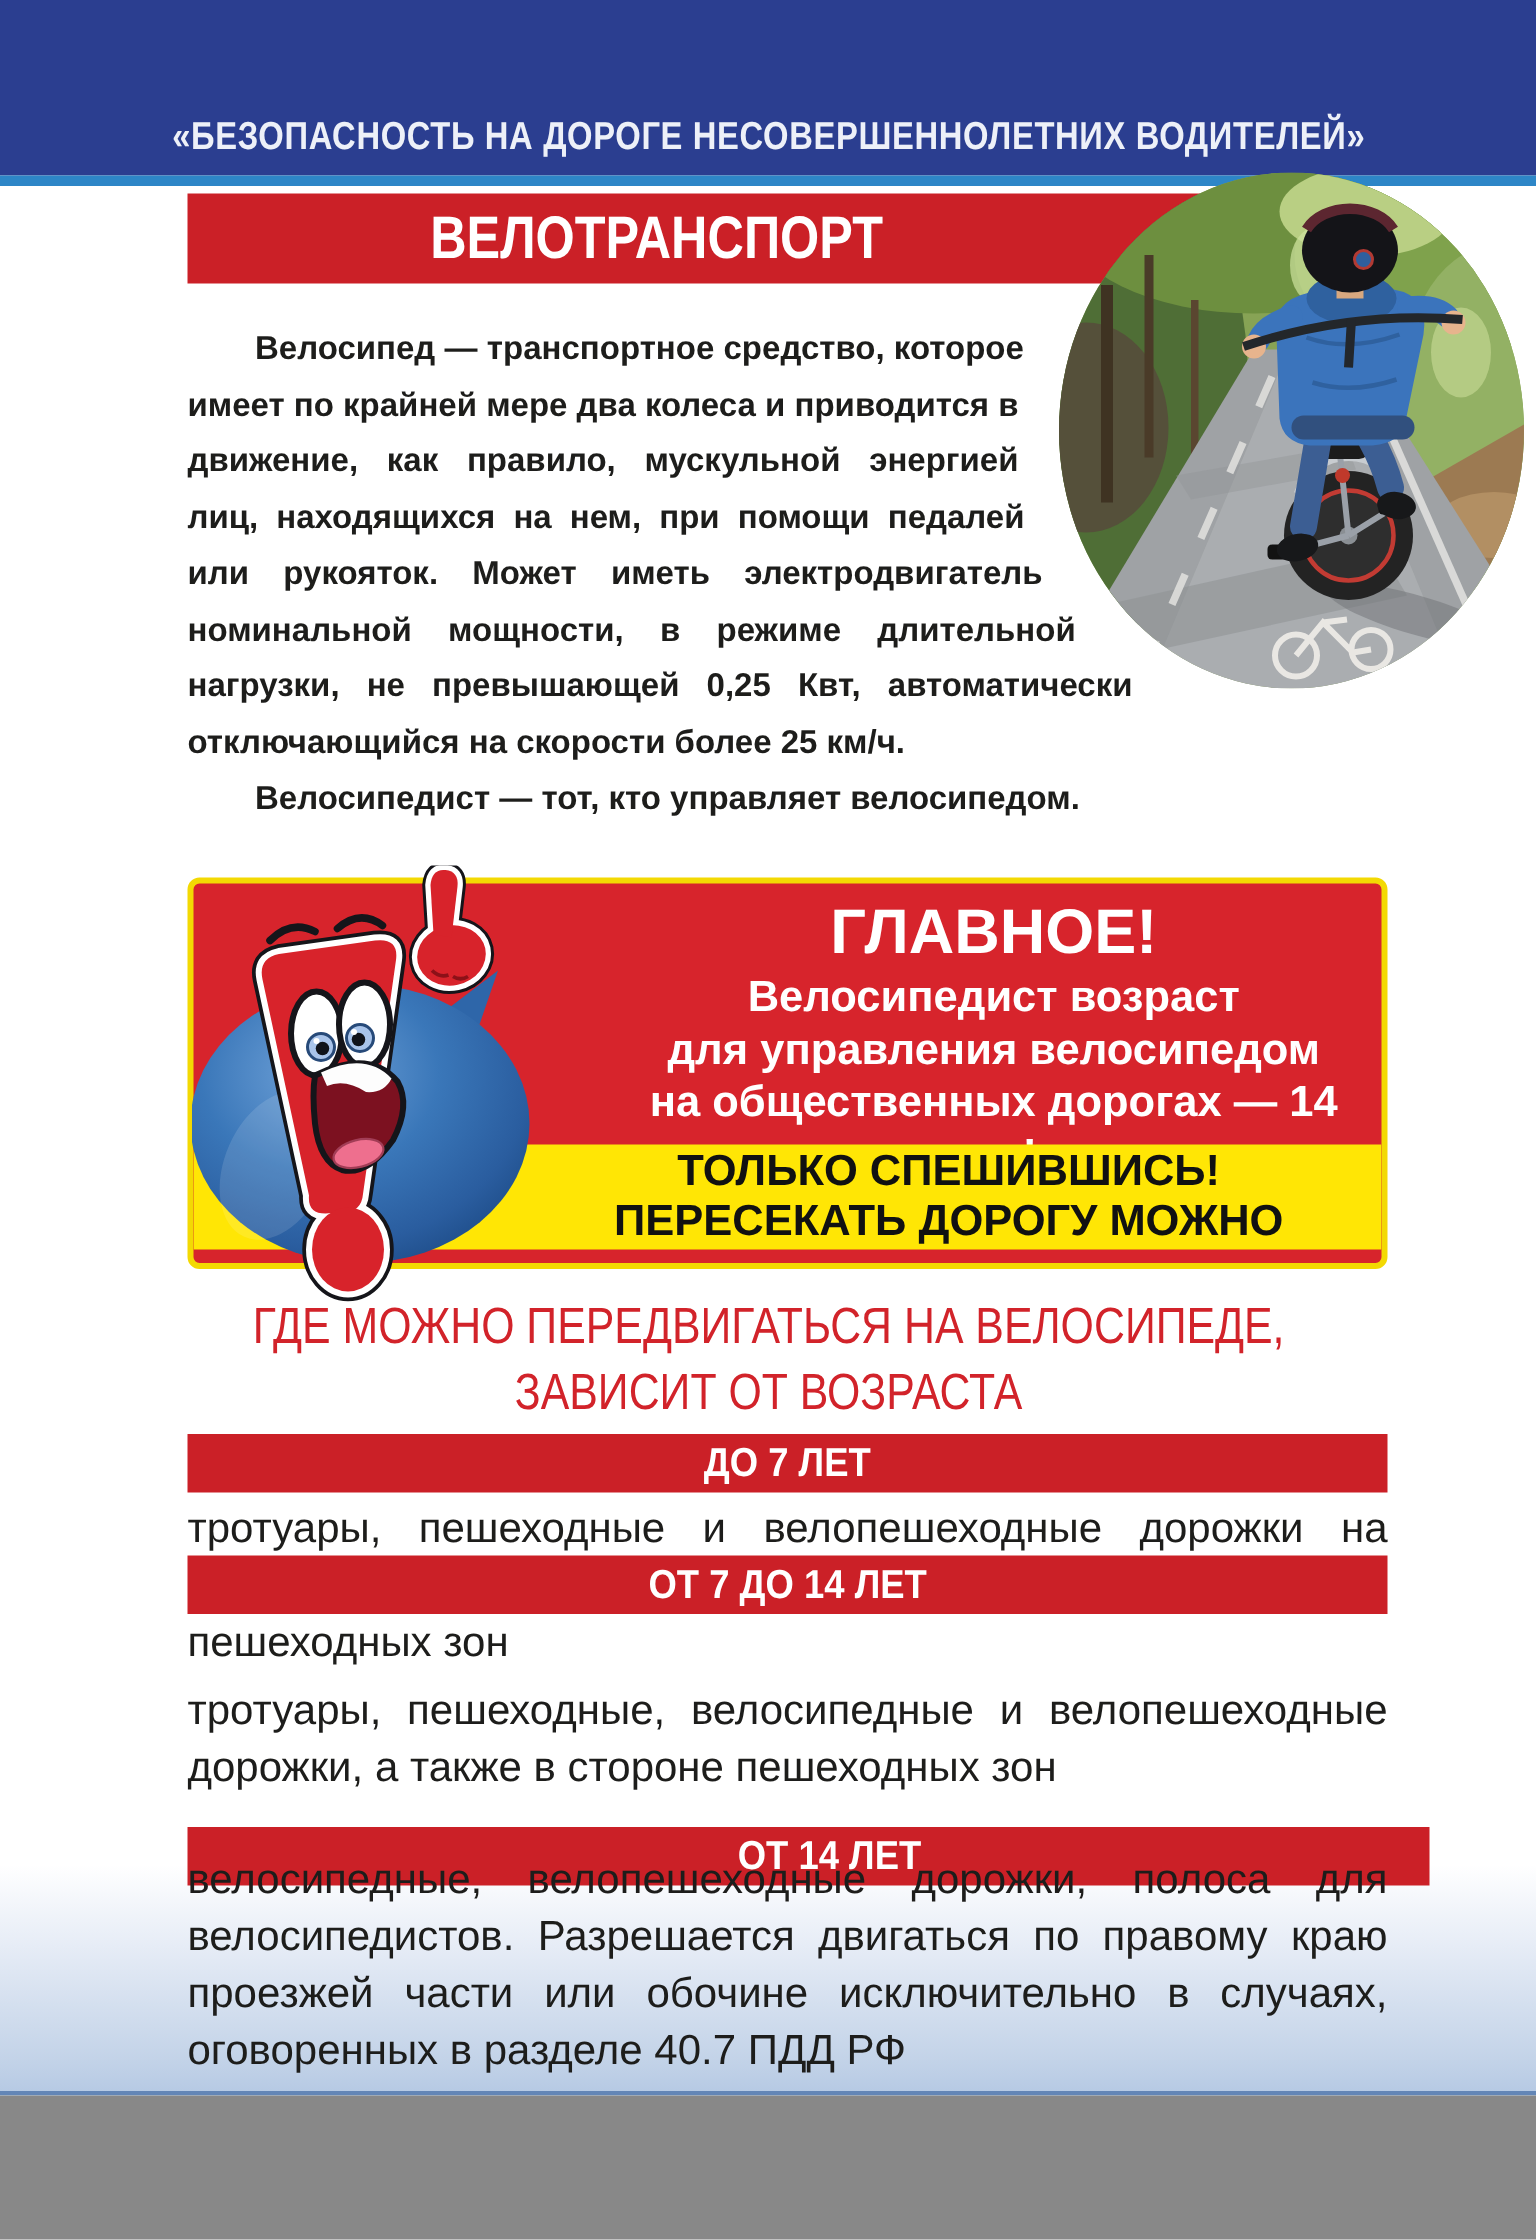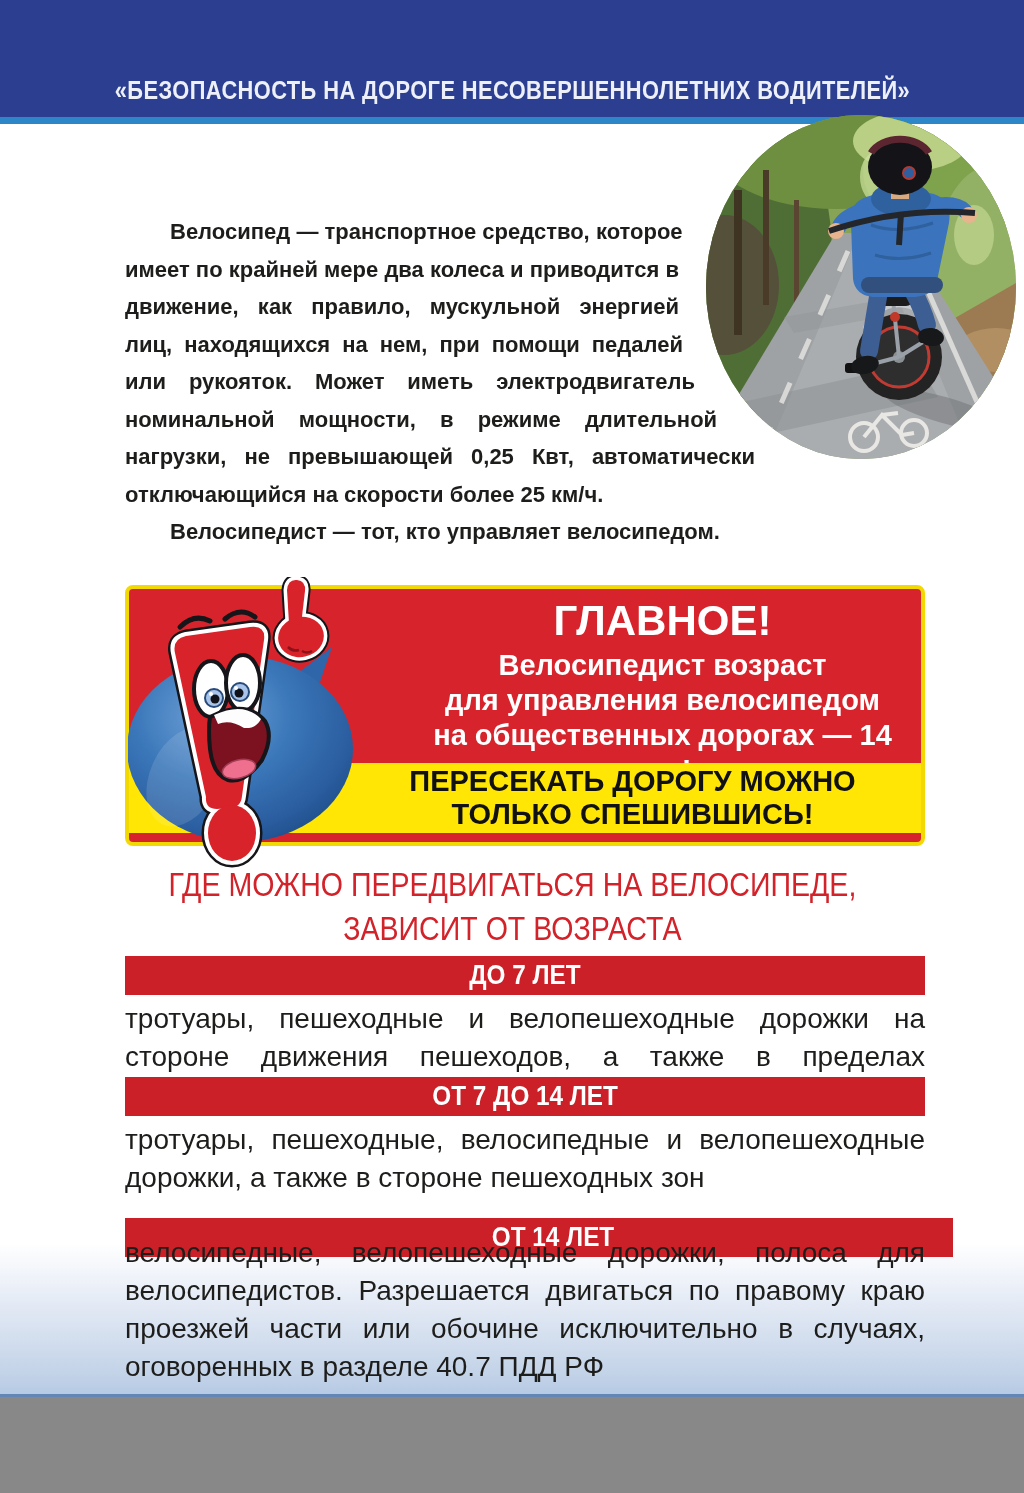--- a/index.html
+++ b/index.html
@@ -38,40 +38,43 @@
   .char-svg{left:128px;top:577px;width:320px;height:292px;z-index:4;}
   
   .age-heading{left:0;top:862px;width:1024px;text-align:center;color:#d2232a;z-index:2;}
   .age-heading div{font-size:34px;font-weight:normal;line-height:44px;}
   
   .age-bar{left:125px;width:800px;height:39px;background:#cb2027;z-index:2;
            display:flex;align-items:center;justify-content:center;}
   .age-bar-label{color:#fff;font-size:27px;font-weight:bold;}
   .age-text{left:125px;width:800px;z-index:2;color:#1d1d1b;font-size:28px;line-height:38px;text-align:justify;hyphens:auto;}
   .bar-1{top:956px;} .text-1{top:1000px;}
-  .bar-2{top:1077px;} .text-2{top:1121px;}
+  .bar-2{top:1037px;} .text-2{top:1121px;}
   .bar-3{top:1218px;padding-left:28px;} .text-3{top:1234px;}
   
   .footer-gradient{left:0;top:1243px;width:1024px;height:250px;z-index:0;
       background:linear-gradient(180deg,#ffffff 0%,#e6ecf6 22%,#c3d3e8 52%,#97b3da 82%,#7b9fcc 100%);}
   .footer-edge{left:0;bottom:0;width:1024px;height:3px;background:#6386b6;z-index:1;}
   .page-number{left:0;top:1392px;width:1024px;text-align:center;color:#1c1c1c;font-size:28px;z-index:2;}
 </style>
 </head>
 <body>
 
 <div class="page">
 
   <div class="layer footer-gradient"></div>
 
   <div class="layer top-bar">
     <span class="top-bar-title cond">«БЕЗОПАСНОСТЬ НА ДОРОГЕ НЕСОВЕРШЕННОЛЕТНИХ ВОДИТЕЛЕЙ»</span>
   </div>
   <div class="layer blue-stripe"></div>
 
+  <div class="layer velo-banner">
+    <span class="velo-banner-label cond">ВЕЛОТРАНСПОРТ</span>
+  </div>
 
   <div class="layer photo-circle" title="Ребёнок в шлеме едет на велосипеде по велодорожке">
     <svg width="310" height="344" viewBox="0 0 310 344">
       <rect width="310" height="344" fill="#87a355"></rect>
       <ellipse cx="34" cy="140" rx="92" ry="165" fill="#4f6e36"></ellipse>
       <ellipse cx="18" cy="170" rx="55" ry="70" fill="#55503a"></ellipse>
       <ellipse cx="130" cy="32" rx="125" ry="62" fill="#6d8f3f"></ellipse>
       <ellipse cx="252" cy="55" rx="95" ry="72" fill="#7fa24c"></ellipse>
       <ellipse cx="287" cy="165" rx="62" ry="115" fill="#93b164"></ellipse>
       <ellipse cx="205" cy="26" rx="58" ry="30" fill="#b9cf83"></ellipse>
@@ -135,22 +138,22 @@
   </div>
 
   <div class="layer main-box">
     <div class="main-box-text">
       <div class="main-box-title">ГЛАВНОЕ!</div>
       <div class="main-box-line">Велосипедист возраст</div>
       <div class="main-box-line">для управления велосипедом</div>
       <div class="main-box-line">на общественных дорогах — 14 лет!</div>
     </div>
     <div class="warning-strip">
+      <div class="warning-line">ТОЛЬКО СПЕШИВШИСЬ!</div>
       <div class="warning-line">ПЕРЕСЕКАТЬ ДОРОГУ МОЖНО</div>
-      <div class="warning-line">ТОЛЬКО СПЕШИВШИСЬ!</div>
     </div>
   </div>
 
   <svg class="layer char-svg" width="320" height="292" viewBox="0 0 320 292">
     <defs>
       <radialGradient id="ball" cx="38%" cy="32%" r="78%">
         <stop offset="0" stop-color="#71a3d9"></stop>
         <stop offset=".45" stop-color="#3a77b9"></stop>
         <stop offset=".8" stop-color="#2a5d9f"></stop>
         <stop offset="1" stop-color="#1c4a85"></stop>

